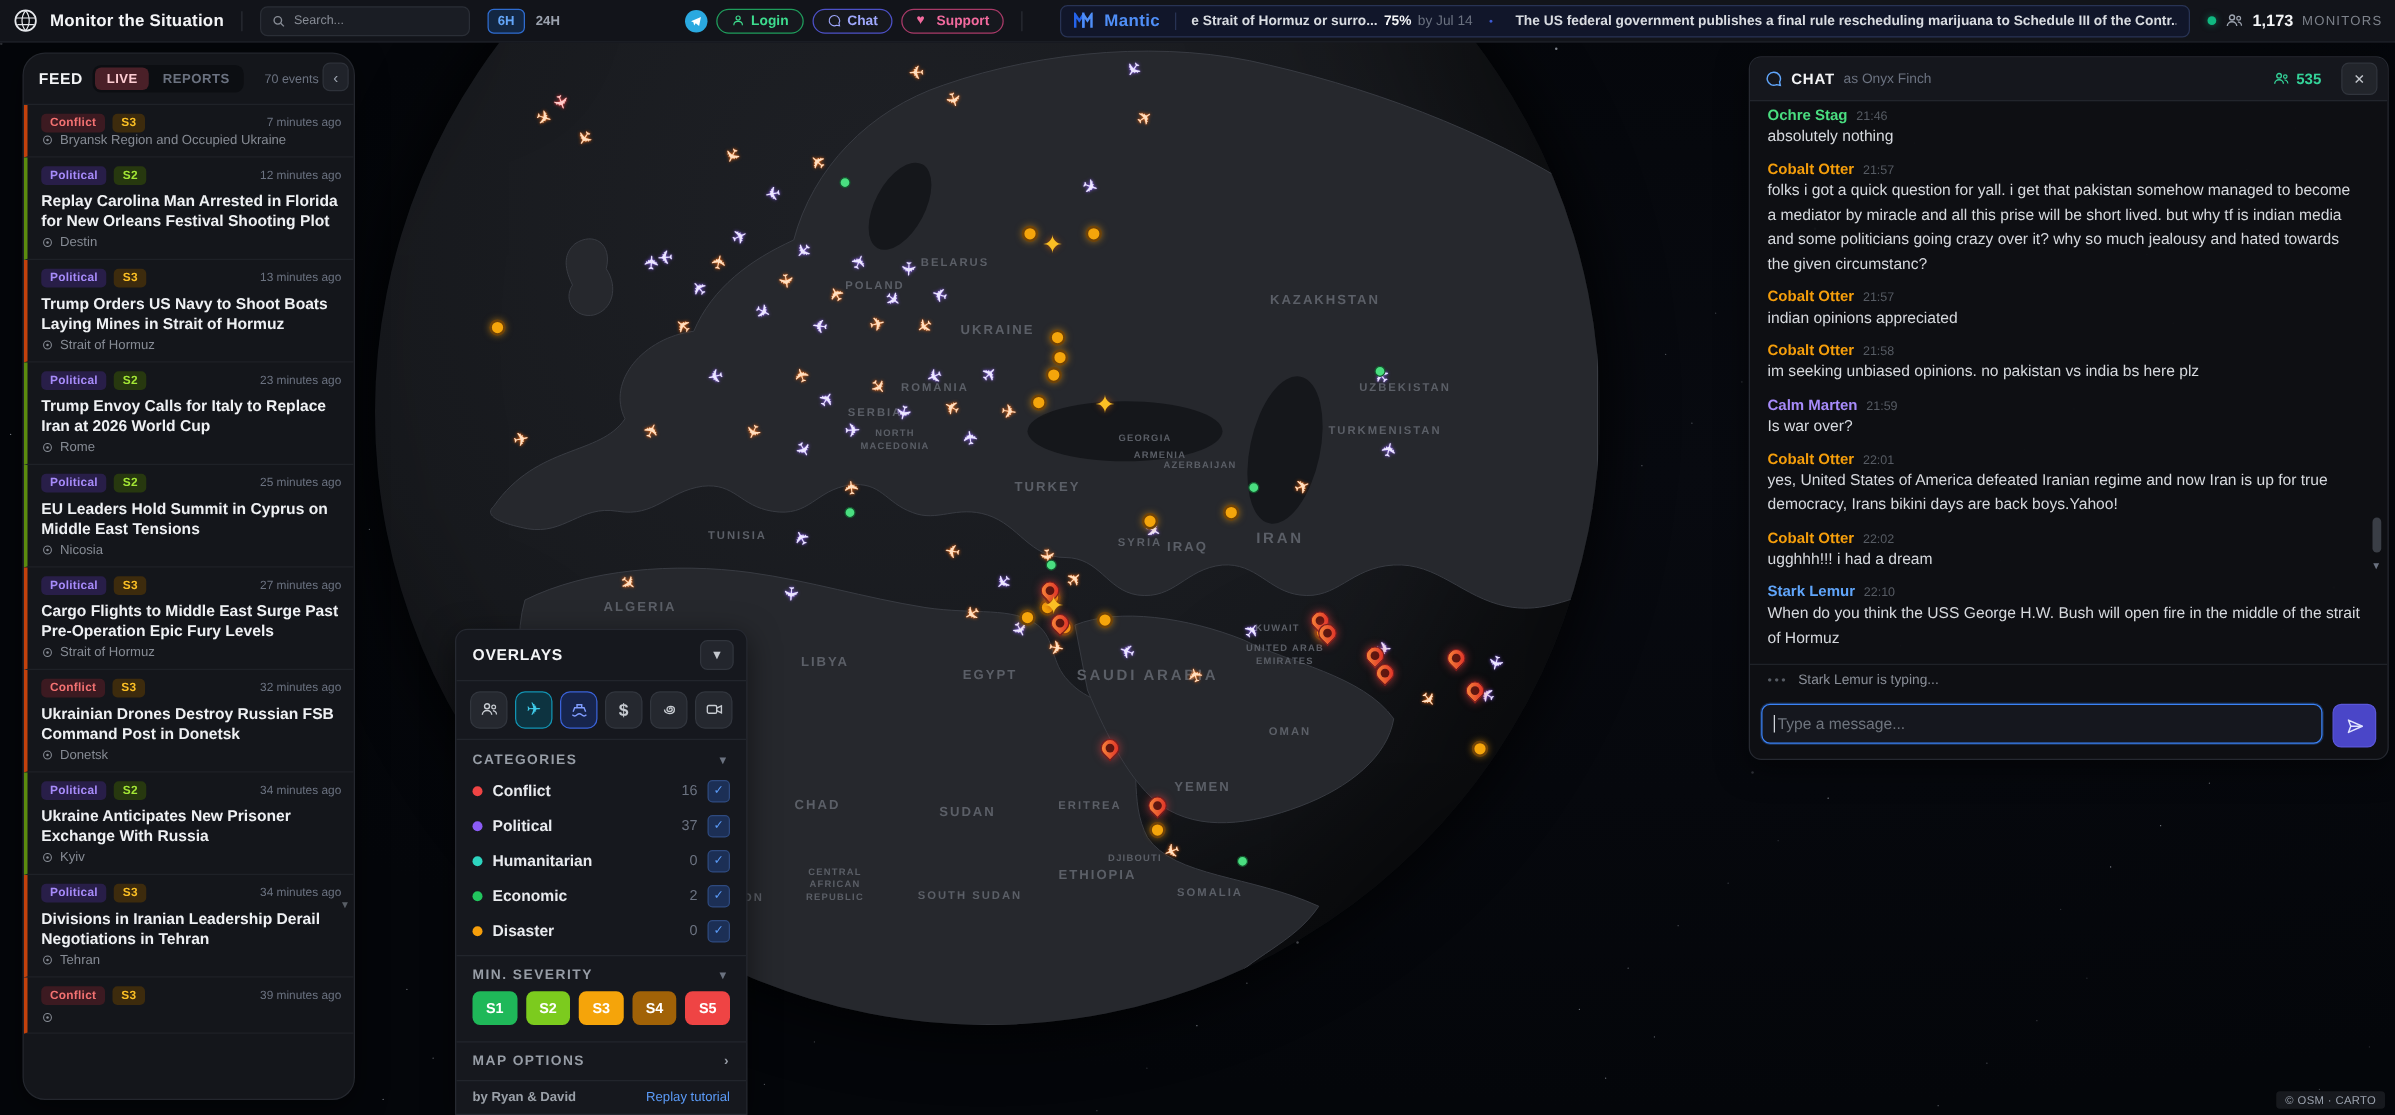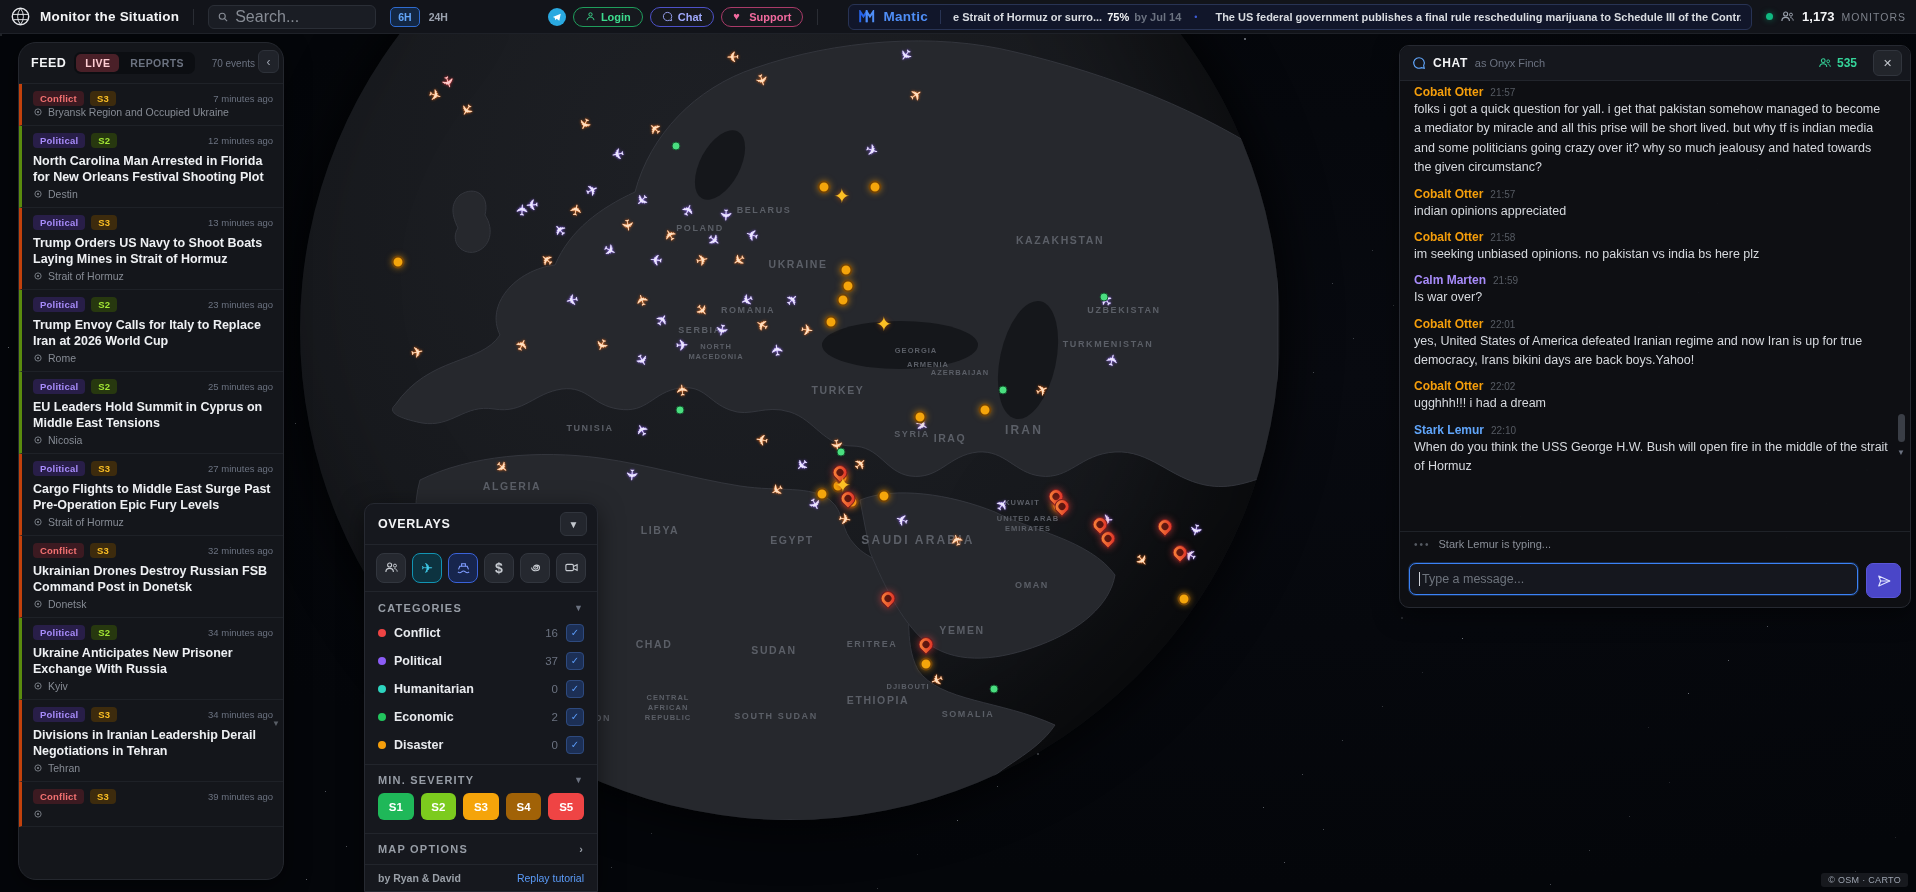--- a/index.html
+++ b/index.html
@@ -4,42 +4,42 @@
 <style>
   html,body{margin:0;padding:0;background:#05070b;font-family:"Liberation Sans","DejaVu Sans",sans-serif;-webkit-font-smoothing:antialiased}
   body{width:1916px;height:892px;position:relative;overflow:hidden;color:#e5e7eb}
   svg{display:block}
 
   
   .topbar{position:absolute;top:0;left:0;right:0;height:34px;background:#12141a;border-bottom:1px solid #1e2128;display:flex;align-items:center;padding:0 10px;z-index:50;box-sizing:border-box}
   .logo{width:21px;height:21px;margin-right:9px;flex:0 0 auto}
   .app-title{font-size:13.5px;font-weight:700;color:#f3f4f6;letter-spacing:.2px;white-space:nowrap}
   .vdiv{width:1px;height:16px;background:#2a2d34;margin:0 14px}
-  .search{width:150px;height:22px;background:#1a1d24;border:1px solid #2a2e36;border-radius:6px;display:flex;align-items:center;gap:6px;padding:0 8px;color:#878c95;font-size:16px}
+  .search{width:150px;height:22px;background:#1a1d24;border:1px solid #2a2e36;border-radius:6px;display:flex;align-items:center;gap:6px;padding:0 8px;color:#878c95;font-size:10px}
   .search svg{width:12px;height:12px;color:#878c95}
   .chip-6h{margin-left:14px;font-size:10.5px;font-weight:700;color:#63a5f8;background:#132743;border:1px solid #2f6cd0;border-radius:5px;padding:3px 7px;cursor:pointer}
   .lbl-24h{margin-left:9px;font-size:10.5px;font-weight:700;color:#9ca3af;cursor:pointer}
   .tg{width:18px;height:18px;border-radius:50%;background:#2aa9e0;margin-left:100px;display:flex;align-items:center;justify-content:center;cursor:pointer}
   .tg svg{width:10px;height:10px}
   .pill{display:flex;align-items:center;gap:5px;border-radius:999px;padding:3px 11px;font-size:11px;font-weight:700;margin-left:7px;cursor:pointer;background:rgba(255,255,255,.02)}
   .pill svg,.pill .glyph{width:11px;height:11px;font-size:11px;line-height:1}
   .pill-login{border:1px solid #1f9d5c;color:#3ddc8e}
   .pill-chat{border:1px solid #4d51c8;color:#9fa8fc}
   .pill-support{border:1px solid #a93a68;color:#f26a9e}
   .ticker{flex:1;height:24px;margin:0 12px 0 16px;background:#11162a;border:1px solid #283354;border-radius:6px;display:flex;align-items:center;overflow:hidden;padding:0 10px;min-width:0}
   .mantic{display:flex;align-items:center;gap:7px;flex:0 0 auto;margin-right:12px}
   .mantic svg{width:17px;height:13px}
   .mantic-name{color:#4f8ef7;font-size:13.5px;font-weight:700;letter-spacing:.3px}
   .ticker-sep{width:1px;height:14px;background:#283354;margin-right:12px;flex:0 0 auto}
   .ticker-items{display:flex;align-items:center;white-space:nowrap;overflow:hidden;font-size:11px;min-width:0}
   .ti{display:inline-flex;align-items:center;gap:5px}
   .ti+.ti::before{content:"•";color:#3d5bd6;margin:0 13px;font-size:9px}
   .ti .t{color:#d9dce1;font-weight:700}
   .ti .pct{color:#f3f4f6;font-weight:800}
-  .ti .by{color:#6b7280;font-weight:700}
+  .ti .by{color:#6b7280;font-weight:400}
   .mon{display:flex;align-items:center;gap:7px;flex:0 0 auto;margin-left:2px}
   .mon-dot{width:7px;height:7px;border-radius:50%;background:#10b981;box-shadow:0 0 6px #10b98188}
   .mon svg{width:15px;height:13px;color:#9ca3af}
   .mon-count{font-size:13px;font-weight:800;color:#f3f4f6}
   .mon-label{font-size:10.5px;color:#7d828b;letter-spacing:1px}
 
   
   .map{position:absolute;top:34px;left:0;right:0;bottom:0;overflow:hidden;background:radial-gradient(ellipse at 70% 40%,#080a10 0%,#04060a 70%);z-index:1}
   .star{position:absolute;border-radius:50%;background:#cdd3de}
   .globe{position:absolute;left:300px;top:-194px;width:980px;height:980px;border-radius:50%;background:radial-gradient(circle at 42% 35%,#1e2025 0%,#17191d 58%,#111317 84%,#0b0d11 100%);box-shadow:0 0 55px rgba(0,0,0,.9), inset -70px -50px 140px rgba(0,0,0,.55);overflow:hidden}
@@ -555,21 +555,21 @@
           <span>Bryansk Region and Occupied Ukraine</span>
         </div>
       </article>
 
       <article class="card" data-accent="S2">
         <div class="card-top">
           <span class="badge cat" data-v="Political">Political</span>
           <span class="badge sev" data-v="S2">S2</span>
           <span class="time">12 minutes ago</span>
         </div>
-        <h3 class="card-title">North Carolina Man Arrested in Florida for New Orleans Festival Shooting Plot</h3>
+        <h3 class="card-title">Replay Carolina Man Arrested in Florida for New Orleans Festival Shooting Plot</h3>
         <div class="card-loc">
           <svg viewBox="0 0 24 24">
             <circle cx="12" cy="12" r="7.5" fill="none" stroke="currentColor" stroke-width="2"></circle>
             <circle cx="12" cy="12" r="2.4" fill="currentColor"></circle>
           </svg>
           <span>Destin</span>
         </div>
       </article>
 
       <article class="card" data-accent="S3">
@@ -830,20 +830,27 @@
           <path d="M3 17c0-3.3 2.7-5.6 6-5.6s6 2.3 6 5.6" fill="none" stroke="currentColor" stroke-width="1.8"></path>
           <circle cx="17.5" cy="7" r="2.4" fill="none" stroke="currentColor" stroke-width="1.6"></circle>
           <path d="M16.5 11.6c2.7.4 4.6 2.4 4.6 5" fill="none" stroke="currentColor" stroke-width="1.6"></path>
         </svg>
       <span>535</span>
     </span>
     <span class="chat-close">✕</span>
   </div>
   <div class="msgs">
 
+      <div class="msg">
+        <div class="msg-head">
+          <span class="msg-user" style="color: rgb(74, 222, 128);">Ochre Stag</span>
+          <span class="msg-time">21:46</span>
+        </div>
+        <div class="msg-text">absolutely nothing</div>
+      </div>
 
       <div class="msg">
         <div class="msg-head">
           <span class="msg-user" style="color: rgb(245, 158, 11);">Cobalt Otter</span>
           <span class="msg-time">21:57</span>
         </div>
         <div class="msg-text">folks i got a quick question for yall. i get that pakistan somehow managed to become a mediator by miracle and all this prise will be short lived. but why tf is indian media and some politicians going crazy over it? why so much jealousy and hated towards the given circumstanc?</div>
       </div>
 
       <div class="msg">

